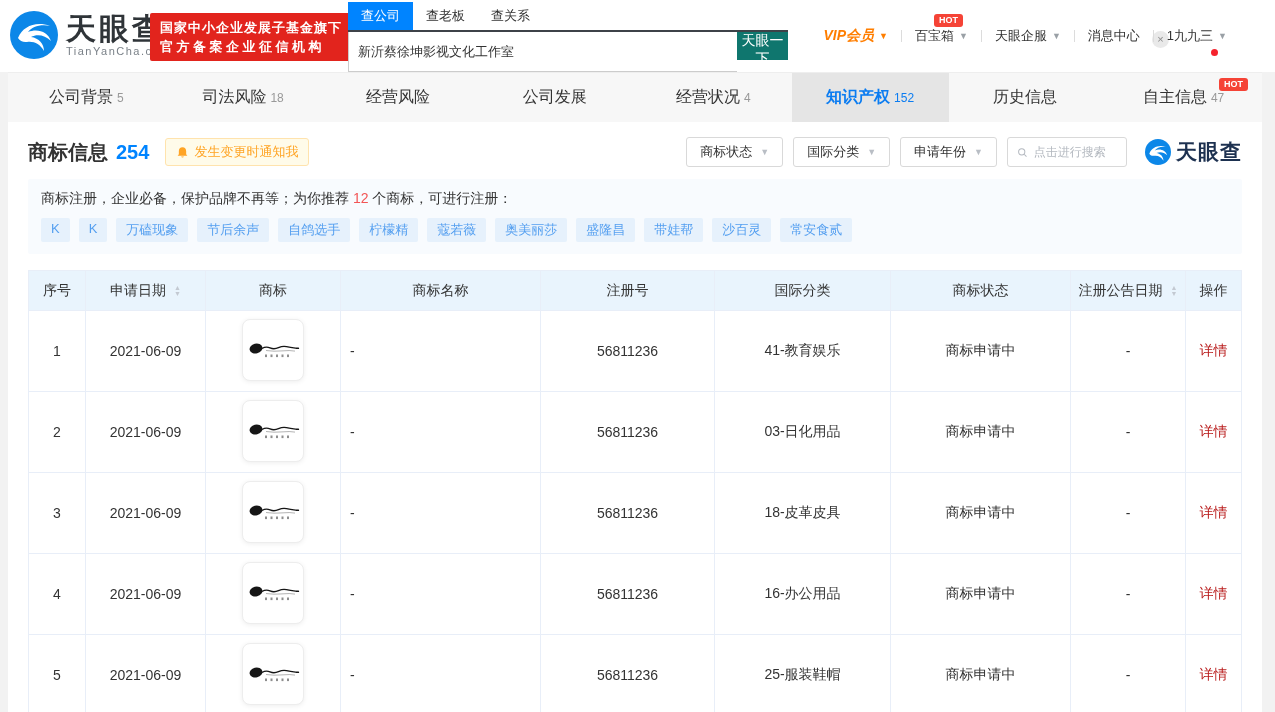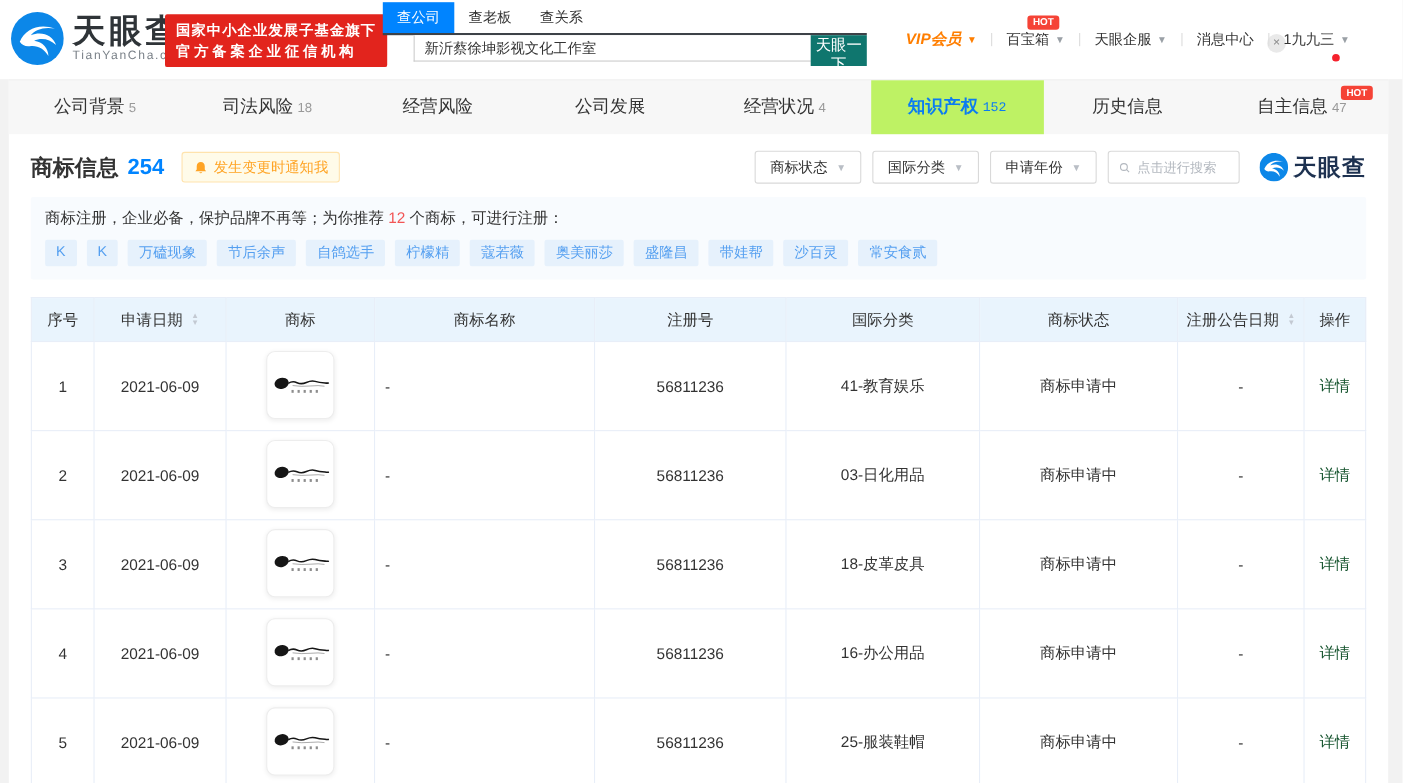--- a/index.html
+++ b/index.html
@@ -16,40 +16,40 @@
   .logo-title { font-size:30px; font-weight:bold; color:#2f3438; letter-spacing:3px; line-height:32px; }
   .logo-sub { font-size:11px; color:#7a8188; letter-spacing:1.5px; }
   .gov-badge { position:absolute; left:150px; top:13px; background:#e2241d; color:#fff; padding:5px 10px; border-radius:2px; }
   .gov-badge div { font-size:13px; font-weight:bold; line-height:19px; letter-spacing:1px; white-space:nowrap; }
   
   .search-module { position:absolute; left:348px; top:9px; width:440px; }
   .search-tabs { display:flex; align-items:flex-end; border-bottom:2px solid #3d4248; height:23px; }
   .search-tab { font-size:13px; color:#333; padding:5px 13px; cursor:pointer; white-space:nowrap; }
   .search-tab.active { background:#0084ff; color:#fff; }
   .search-row { display:flex; }
-  .main-search-input { flex:1; height:24px; border:1px solid #ccc; border-top:none; border-right:none; padding:0 28px 0 9px; font-size:13px; color:#333; outline:none; font-family:inherit;margin-left:28px; }
+  .main-search-input { flex:1; height:40px; border:1px solid #ccc; border-top:none; border-right:none; padding:0 28px 0 9px; font-size:13px; color:#333; outline:none; font-family:inherit; }
   .clear-btn { position:absolute; right:106px; top:31px; width:17px; height:17px; border-radius:50%; background:#e9e9e9; color:#8c8c8c; font-size:11px; line-height:17px; text-align:center; cursor:pointer; }
   .search-btn { width:51px; height:28px; background:#0f766e; color:#fff; border:none; font-size:14px; cursor:pointer; font-family:inherit; }
   
   .top-nav { position:absolute; right:35px; top:0; height:72px; display:flex; align-items:center; }
   .nav-item { position:relative; display:flex; align-items:center; font-size:13px; color:#333; cursor:pointer; padding:0 13px; white-space:nowrap; }
   .nav-item.vip { color:#ff7e00; font-weight:bold; font-style:italic; font-size:14px; }
   .nav-item .caret { font-size:9px; color:#9aa0a6; margin-left:5px; font-style:normal; }
   .nav-item.vip .caret { color:#ff7e00; }
   .nav-divider { width:1px; height:12px; background:#dcdcdc; }
   .hot-badge { position:absolute; top:-13px; left:32px; background:#f54336; color:#fff; font-size:9px; font-weight:bold; padding:1px 5px; border-radius:3px; line-height:11px; font-style:normal; }
   .red-dot { position:absolute; top:22px; right:22px; width:7px; height:7px; border-radius:50%; background:#f5222d; }
   
   .main-wrap { position:absolute; left:8px; top:72px; width:1254px; bottom:0; background:#fff; }
   
   .page-tabs { display:flex; height:50px; background:#f7f7f7; border-top:1px solid #eee; }
   .page-tab { flex:1; display:flex; align-items:center; justify-content:center; gap:4px; cursor:pointer; position:relative; }
   .page-tab .tab-label { font-size:16px; color:#333; }
   .page-tab .tab-count { font-size:12px; color:#999; }
-  .page-tab.active { background:#bef264;font-family:Liberation Mono, monospace; }
+  .page-tab.active { background:#e5e5e5; }
   .page-tab.active .tab-label { color:#0b7cf1; font-weight:bold; }
   .page-tab.active .tab-count { color:#0b7cf1; }
   .page-tab .hot-badge { top:5px; left:auto; right:14px; }
   
   .content { padding:0 20px; }
   .section-row { display:flex; align-items:center; margin-top:13px; height:34px; }
   .section-title { font-size:20px; font-weight:bold; color:#333; }
   .section-count { font-size:20px; font-weight:bold; color:#0084ff; margin-left:8px; }
   .notify-btn { display:flex; align-items:center; gap:5px; margin-left:16px; background:#fffbe9; border:1px solid #ffe3ad; color:#ffa425; font-size:13px; padding:4px 10px; border-radius:3px; cursor:pointer; }
   .section-right { margin-left:auto; display:flex; align-items:center; gap:10px; }
@@ -67,21 +67,21 @@
   .chip-row { display:flex; gap:9px; margin-top:10px; flex-wrap:nowrap; }
   .chip { background:#e6f1fc; color:#549ff0; font-size:13px; padding:3px 10px; border-radius:2px; cursor:pointer; white-space:nowrap; min-width:26px; text-align:center; }
   
   table.tm-table { border-collapse:collapse; margin-top:16px; table-layout:fixed; width:1213px; }
   .tm-table th, .tm-table td { border:1px solid #e8eef8; text-align:center; font-size:14px; color:#333; font-weight:normal; }
   .tm-table thead th { background:#e9f4fd; height:40px; }
   .tm-table tbody td { height:81px; background:#fff; }
   .tm-table td.cell-name { text-align:left; padding-left:9px; }
   .sort-icons { display:inline-flex; flex-direction:column; vertical-align:middle; margin-left:4px; line-height:0; }
   .sort-icons span { font-size:7px; color:#c3c9d2; line-height:6px; }
-  .detail-link { color:#14532d; cursor:pointer; text-decoration:none; }
+  .detail-link { color:#b91c1c; cursor:pointer; text-decoration:none; }
   .tm-card { display:inline-block; width:62px; height:62px; background:#fff; border:1px solid #ededed; border-radius:8px; box-shadow:0 1px 5px rgba(0,0,0,.07); cursor:pointer; }
   .bell-svg, .mag-svg { display:block; }
 </style>
 </head>
 <body>
 
 <div class="top-header">
   <div class="logo">
     <svg class="logo-icon" viewBox="0 0 48 48">
       <circle cx="24" cy="24" r="24" fill="#0c87e8"></circle>

